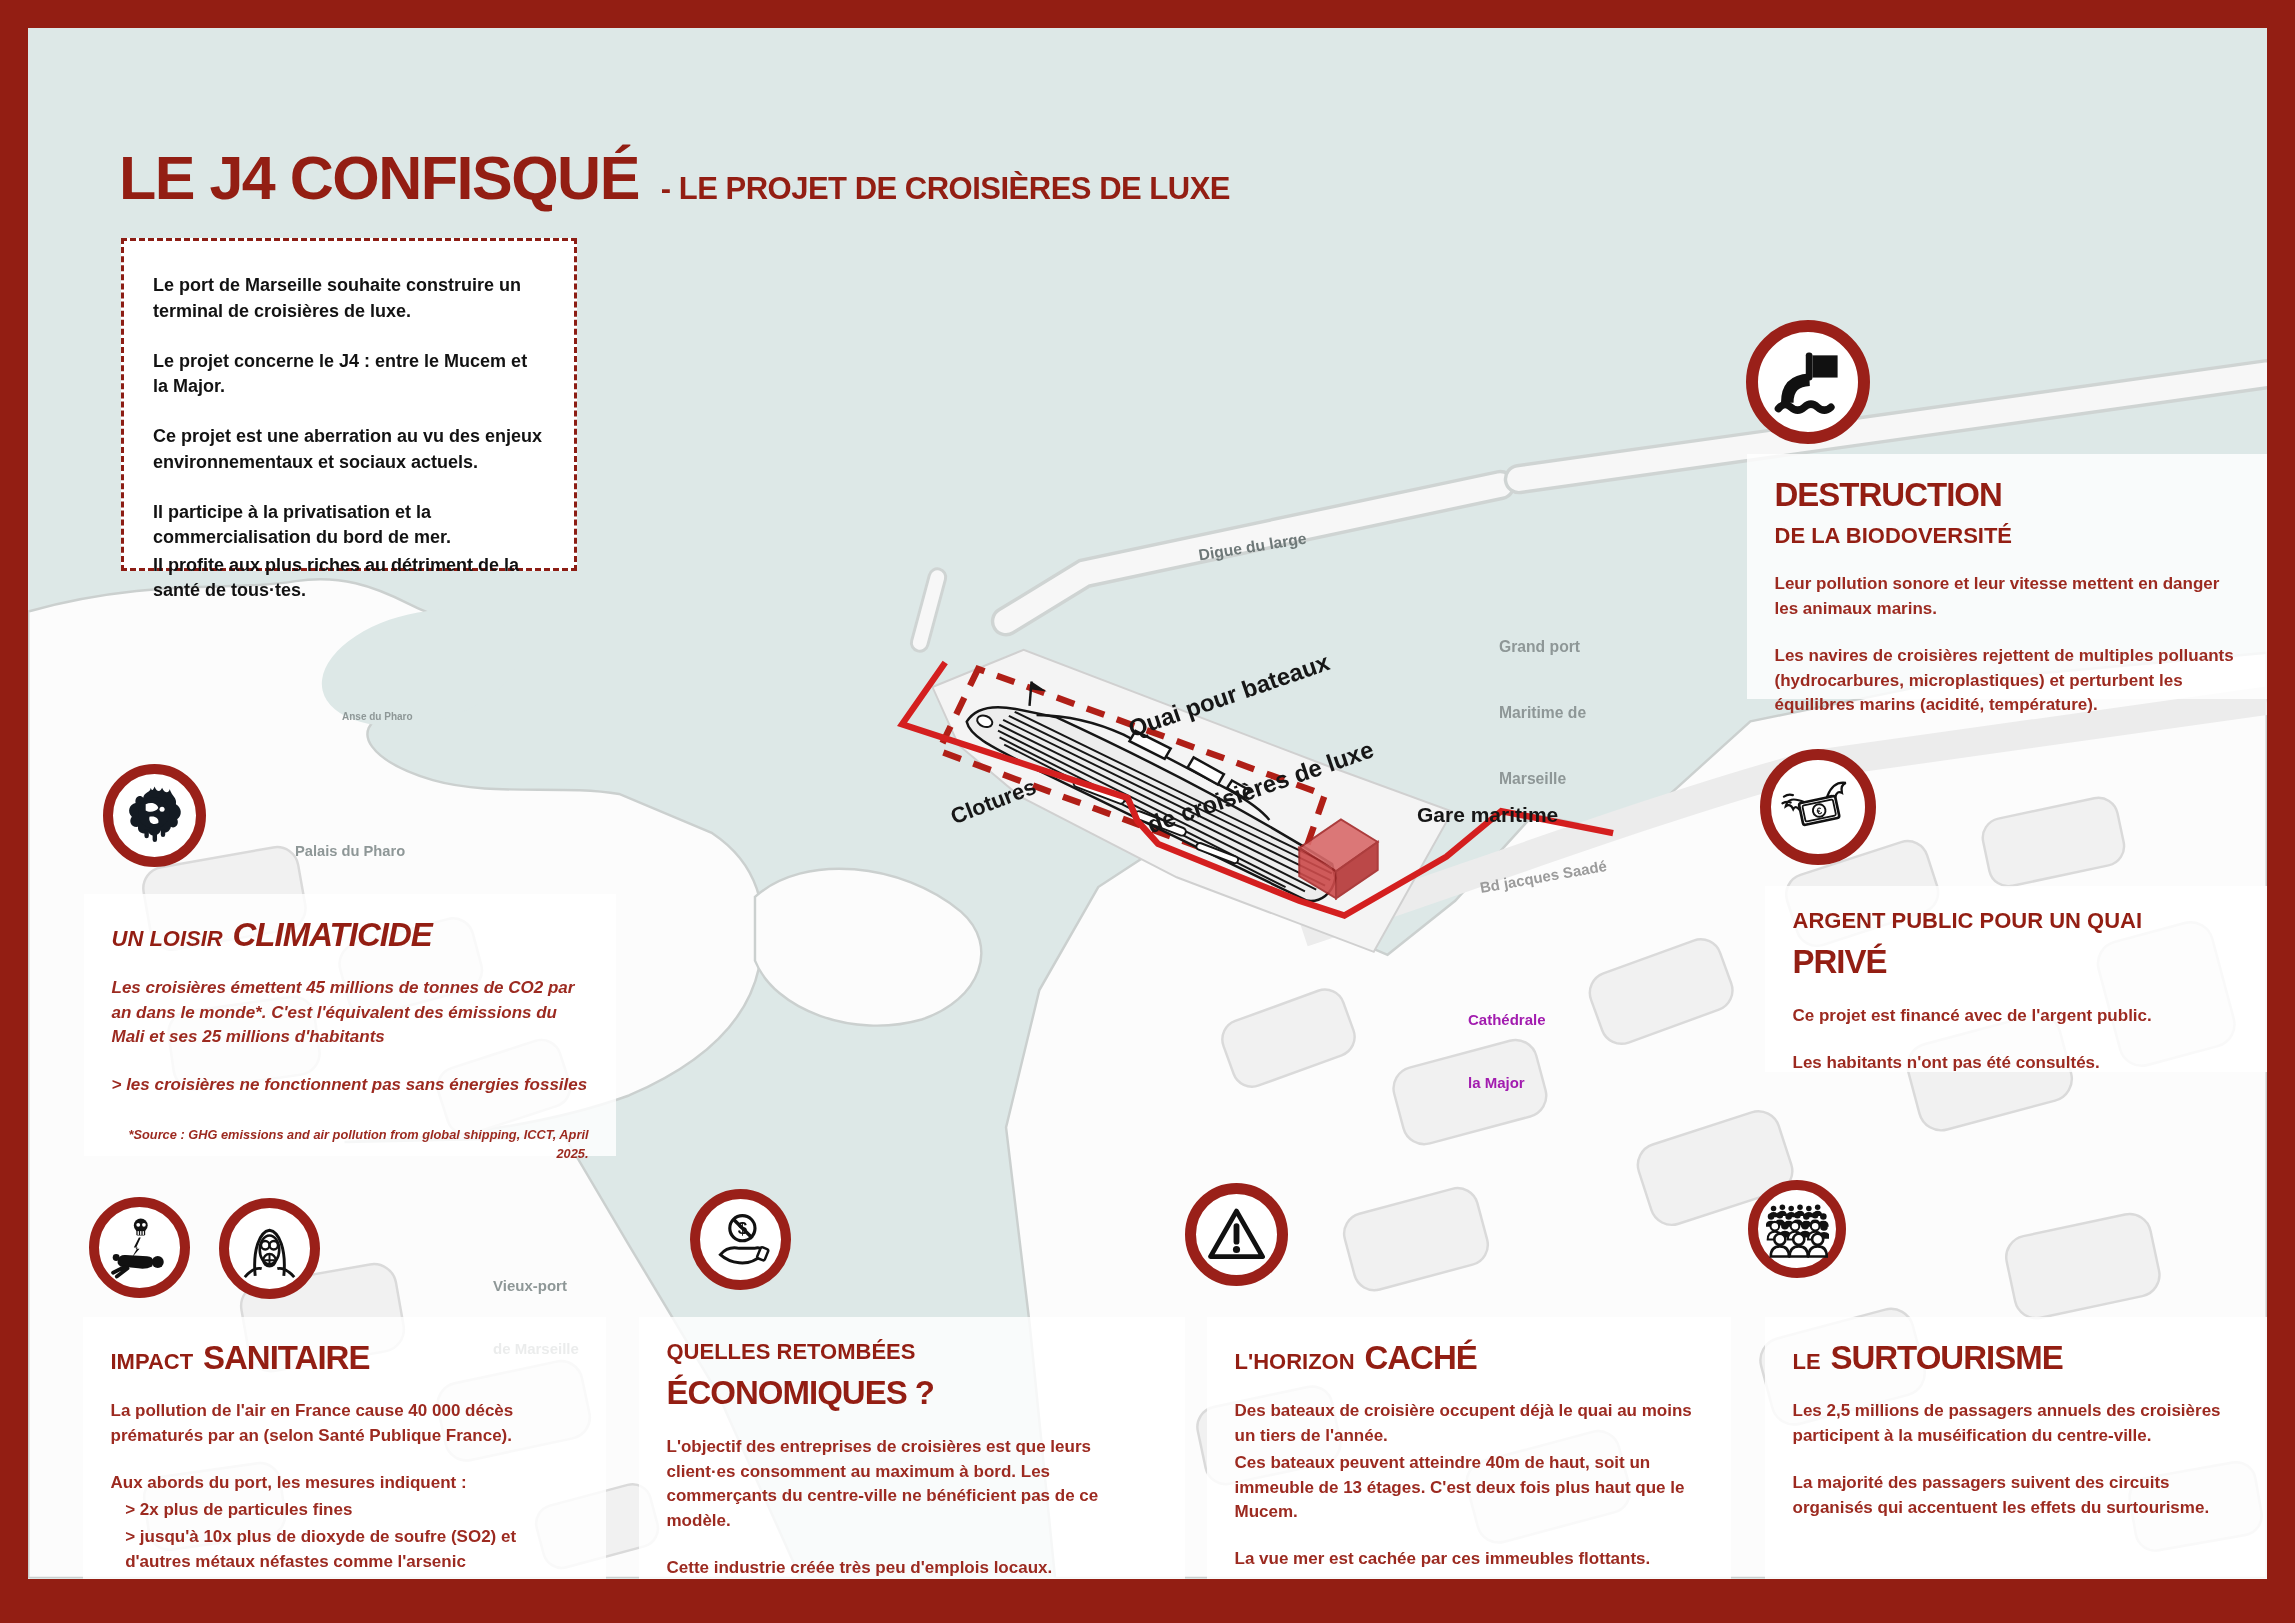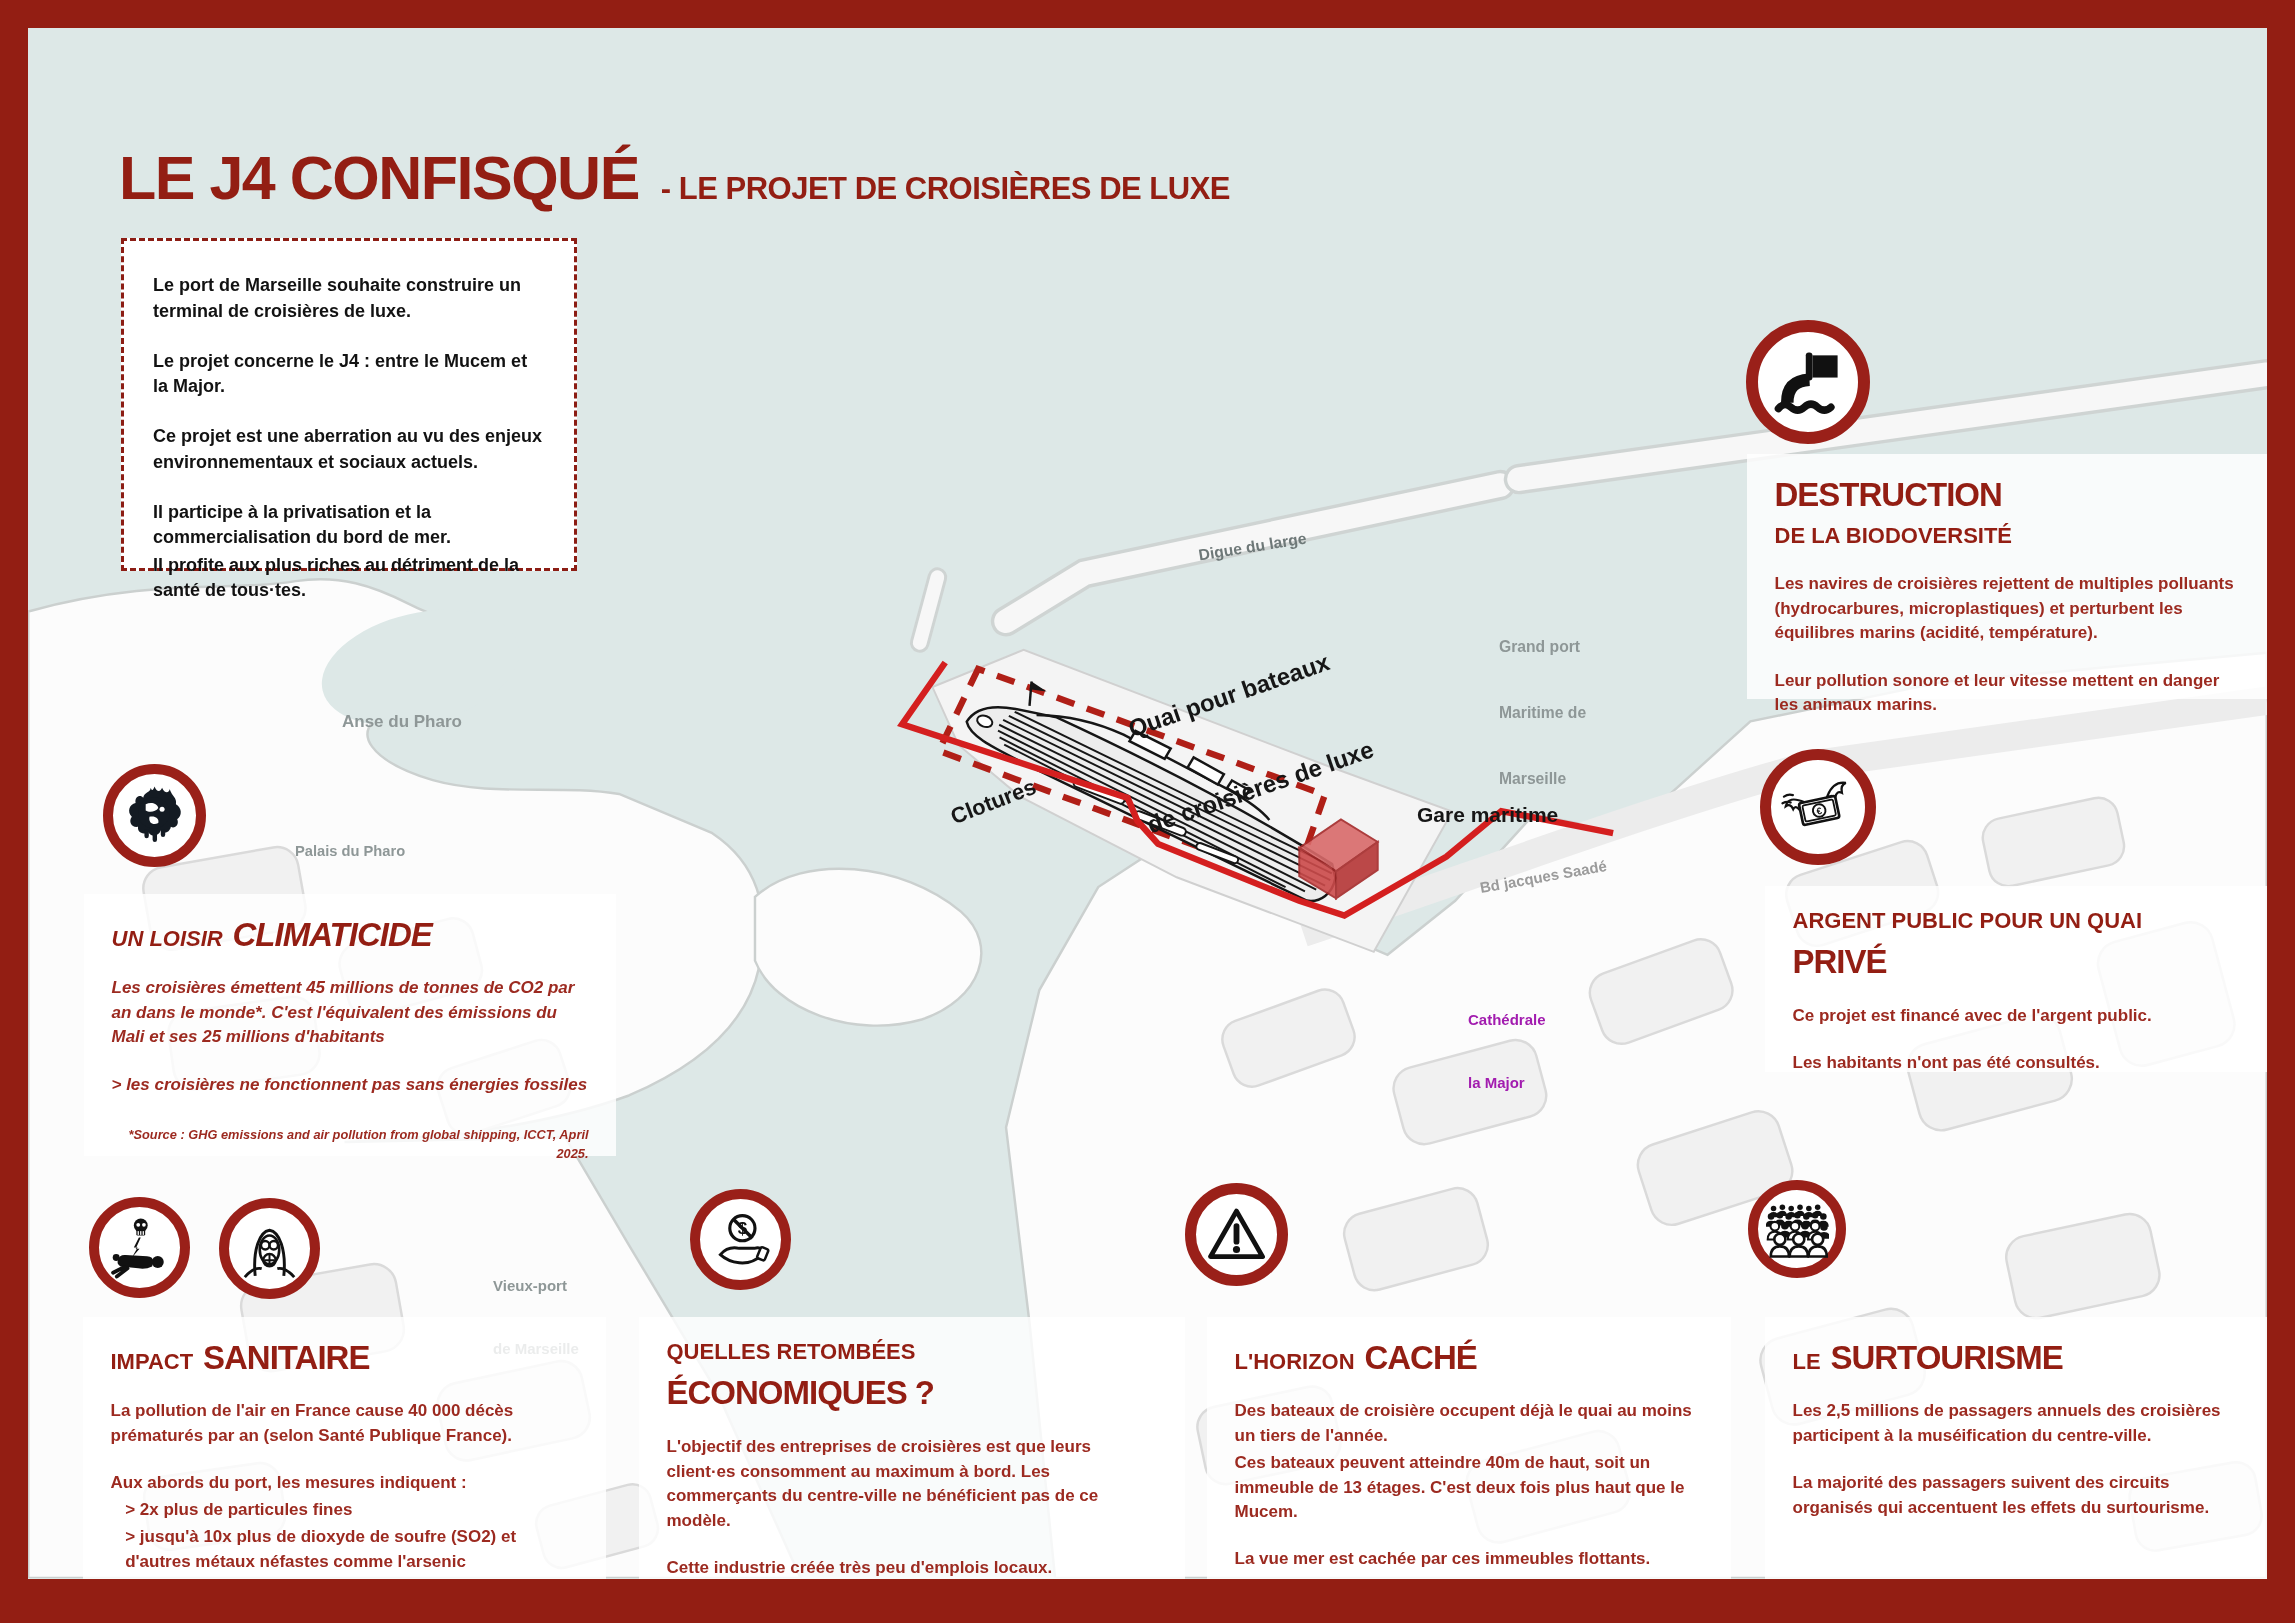--- a/index.html
+++ b/index.html
@@ -154,21 +154,21 @@
   </svg>
 
   <div class="map-label lbl-gray" style="left:1170px;top:508px;font-size:15.7px;transform:rotate(-9deg);color:#6e7878;">Digue du large</div>
 
   <div class="map-label lbl-gray" style="left:1471px;top:564px;font-size:15.7px;">
     <div>Grand port</div>
     <div>Maritime de</div>
     <div>Marseille</div>
   </div>
 
-  <div class="map-label lbl-gray" style="left:314px;top:682px;font-size:17px;">Anse du Pharo</div>
+  <div class="map-label lbl-gray" style="left:314px;top:682px;font-size:10px;">Anse du Pharo</div>
 
   <div class="map-label lbl-gray" style="left:267px;top:813px;font-size:14.7px;">Palais du Pharo</div>
 
   <div class="map-label lbl-gray" style="left:465px;top:1205px;font-size:15px;">
     <div>Vieux-port</div>
     <div>de Marseille</div>
   </div>
 
   <div class="map-label lbl-gray" style="left:1440px;top:939px;font-size:15px;color:#a21caf;">
     <div>Cathédrale</div>
@@ -317,22 +317,22 @@
         <use href="#po" transform="translate(52,80) scale(1.6)"></use>
       <use href="#po" transform="translate(82,80) scale(1.6)"></use>
     </svg>
   </div>
 
   <div class="panel" style="left:1719px;top:426px;width:520px;height:245px;">
     <h2>
       <span class="big">DESTRUCTION</span>
       <span class="pre">DE LA BIODOVERSITÉ</span>
     </h2>
+    <p>Leur pollution sonore et leur vitesse mettent en danger les animaux marins.</p>
     <p>Les navires de croisières rejettent de multiples polluants (hydrocarbures, microplastiques) et perturbent les équilibres marins (acidité, température).</p>
-    <p>Leur pollution sonore et leur vitesse mettent en danger les animaux marins.</p>
   </div>
 
   <div class="panel" style="left:56px;top:866px;width:532px;height:262px;font-style:italic;">
     <h2>
       <span class="pre">UN LOISIR</span>
       <span class="big">CLIMATICIDE</span>
     </h2>
     <p>Les croisières émettent 45 millions de tonnes de CO2 par an dans le monde*. C'est l'équivalent des émissions du Mali et ses 25 millions d'habitants</p>
     <p>&gt; les croisières ne fonctionnent pas sans énergies fossiles</p>
     <p class="source">*Source : GHG emissions and air pollution from global shipping, ICCT, April 2025.</p>

